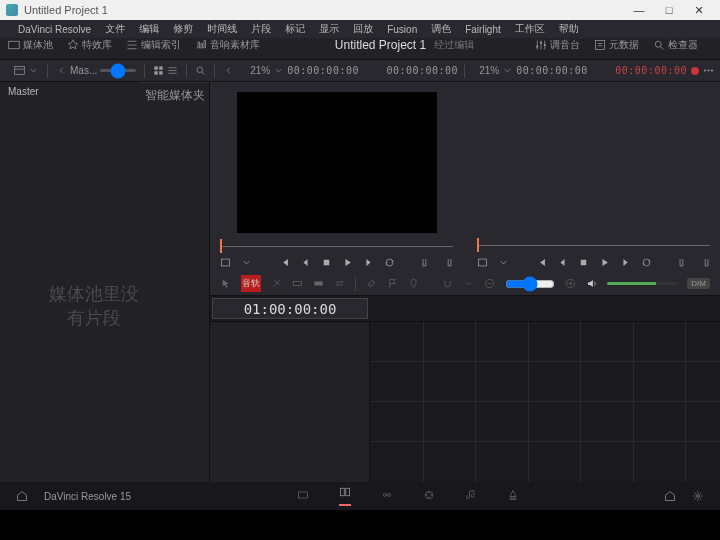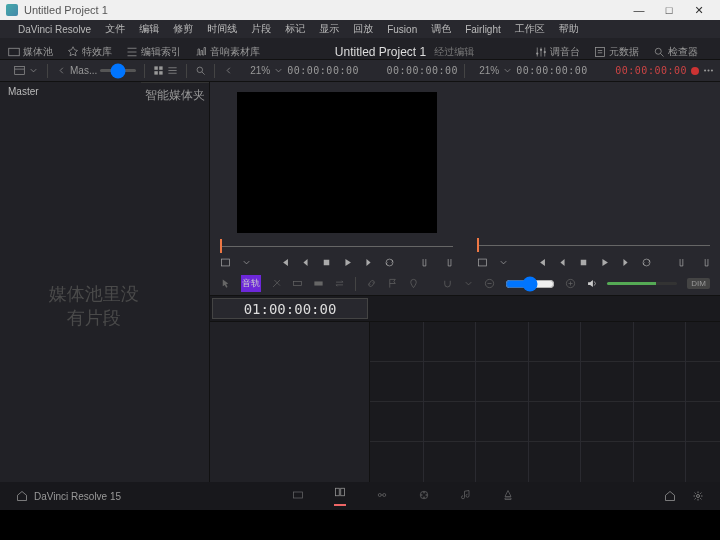--- a/index.html
+++ b/index.html
@@ -3,21 +3,21 @@
 <meta charset="utf-8">
 <style>
 *{margin:0;padding:0;box-sizing:border-box;font-family:"Segoe UI",Arial,sans-serif;user-select:none}
 body{background:#000;width:720px;height:540px;overflow:hidden;color:#aaa;font-size:11px}
 .titlebar{height:20px;background:#f0f0f0;display:flex;align-items:center;padding:0 6px;color:#555}
 .titlebar .ico{width:12px;height:12px;background:linear-gradient(135deg,#4aa,#48a);border-radius:2px;margin-right:6px}
 .titlebar .t{flex:1;font-size:11px}
 .titlebar .wbtn{width:30px;text-align:center;color:#333}
 .menubar{height:18px;background:#28282e;display:flex;align-items:center;padding:0 18px;color:#bbb;font-size:10px}
 .menubar span{margin-right:14px}
-.toolbar{height:22px;background:#212126;display:flex;align-items:flex-end;padding:0 8px;color:#999;font-size:10px;border-bottom:1px solid #111}
+.toolbar{height:22px;background:#212126;display:flex;align-items:flex-start;padding:0 8px;color:#999;font-size:10px;border-bottom:1px solid #111}
 .toolbar .btn{margin-right:14px;display:flex;align-items:center;gap:3px}
 .toolbar .sp{flex:1}
 .toolbar .ptitle{color:#ddd;font-size:12px;margin-right:8px}
 .toolbar .sub{color:#777}
 .ico{display:inline-block}
 .controlbar{height:22px;background:#28282e;display:flex;align-items:center;padding:0 6px;color:#999;font-size:10px;border-bottom:1px solid #111}
 .controlbar .seg{display:flex;align-items:center;gap:3px;padding:0 8px}
 .controlbar .divider{width:1px;height:14px;background:#444}
 .controlbar input[type=range]{width:36px;height:3px;-webkit-appearance:none;background:#555;border-radius:2px}
 .controlbar .tc{font-family:monospace;letter-spacing:.5px}
@@ -36,34 +36,34 @@
 .viewer.right .screen{flex:1;background:#28282e}
 .vtimeline{height:14px;position:relative;margin:6px 10px 0}
 .vtimeline .track{height:1px;background:#666;position:absolute;top:7px;left:0;right:0}
 .vtimeline .ph{position:absolute;left:0;top:0;width:2px;height:14px;background:#e74}
 .transport{height:20px;display:flex;align-items:center;justify-content:center;gap:10px;color:#aaa}
 .transport .grp{display:flex;gap:10px;align-items:center}
 .transport .lft{margin-right:auto;margin-left:10px}
 .transport .rgt{margin-left:auto;margin-right:10px}
 .tlarea{flex:1;background:#212126;display:flex;flex-direction:column}
 .tltools{height:24px;background:#28282e;display:flex;align-items:center;padding:0 10px;gap:10px;color:#666;border-bottom:1px solid #111}
-.tltools .badge{background:#6d28d9;color:#ccc;padding:2px 1px;font-size:9px}
+.tltools .badge{background:#b91c1c;color:#ccc;padding:2px 1px;font-size:9px}
 .tltools .sp{flex:1}
 .tltools .slider{width:70px;height:3px;background:linear-gradient(90deg,#5a5 0%,#5a5 70%,#333 70%);border-radius:2px}
 .tltools .dim{background:#444;color:#999;padding:1px 4px;font-size:8px;border-radius:2px}
 .tlhead{height:26px;background:#1a1a1e;display:flex;border-bottom:1px solid #111}
 .tlhead .tcbox{width:156px;background:#28282e;color:#ddd;font-family:monospace;font-size:14px;display:flex;align-items:center;justify-content:center;border:1px solid #444;margin:2px}
 .tlhead .ruler{flex:1}
 .tlbody{flex:1;display:flex}
 .tlbody .trackhead{width:160px;background:#212126;border-right:1px solid #111}
 .tlbody .trackarea{flex:1;background:#1a1a1e;position:relative}
 .tlbody .lane{height:40px;border-bottom:1px solid #2a2a2e}
 .tlbody .vline{position:absolute;top:0;bottom:0;width:1px;background:#2a2a30}
 .bottombar{height:28px;background:#18181c;display:flex;align-items:center;padding:0 16px;color:#999;font-size:10px}
-.bottombar .grp{display:flex;align-items:center;gap:6px;margin-right:20px}
+.bottombar .grp{display:flex;align-items:center;gap:16px;margin-right:20px}
 .bottombar .sp{flex:1}
 .bottombar .pages{display:flex;gap:30px;align-items:center}
 .bottombar .pages .pg{opacity:.6}
 .bottombar .pages .pg.active{opacity:1;border-bottom:2px solid #e66;padding-bottom:4px}
 svg{width:12px;height:12px;fill:currentColor}
 .controlbar svg,.transport svg,.tltools svg{width:11px;height:11px}
 .red-dot{width:8px;height:8px;background:#c33;border-radius:50%;display:inline-block}
 </style>
 </head>
 <body>

